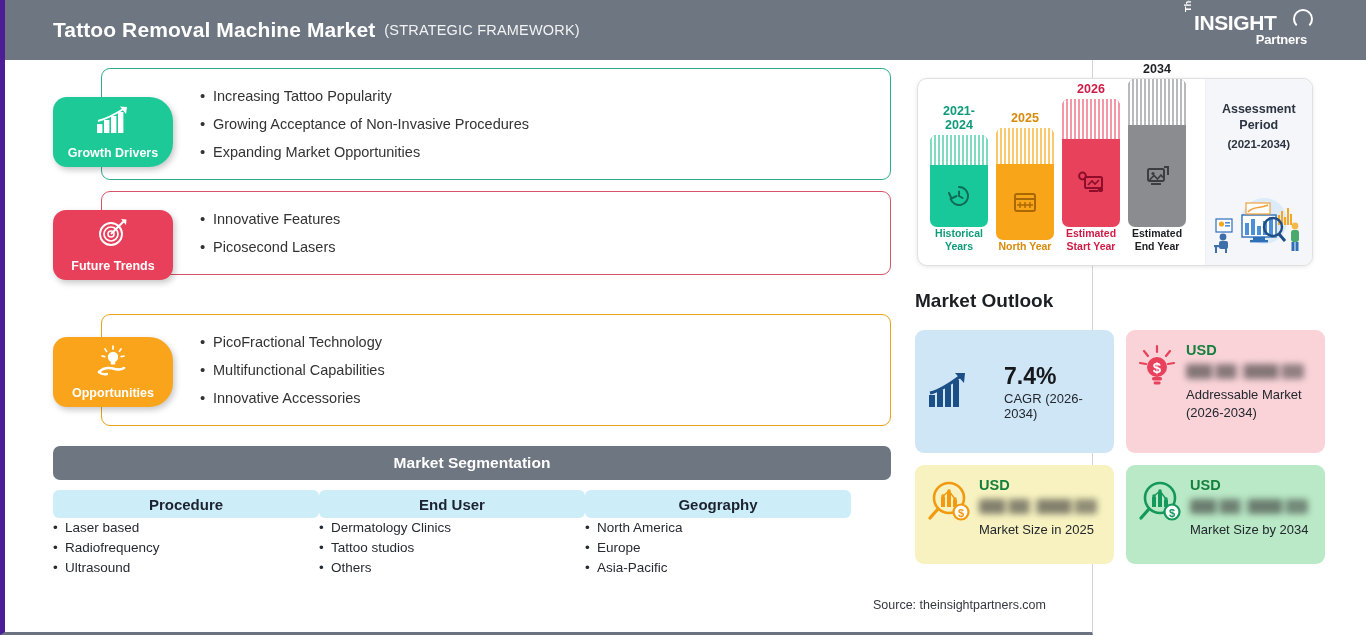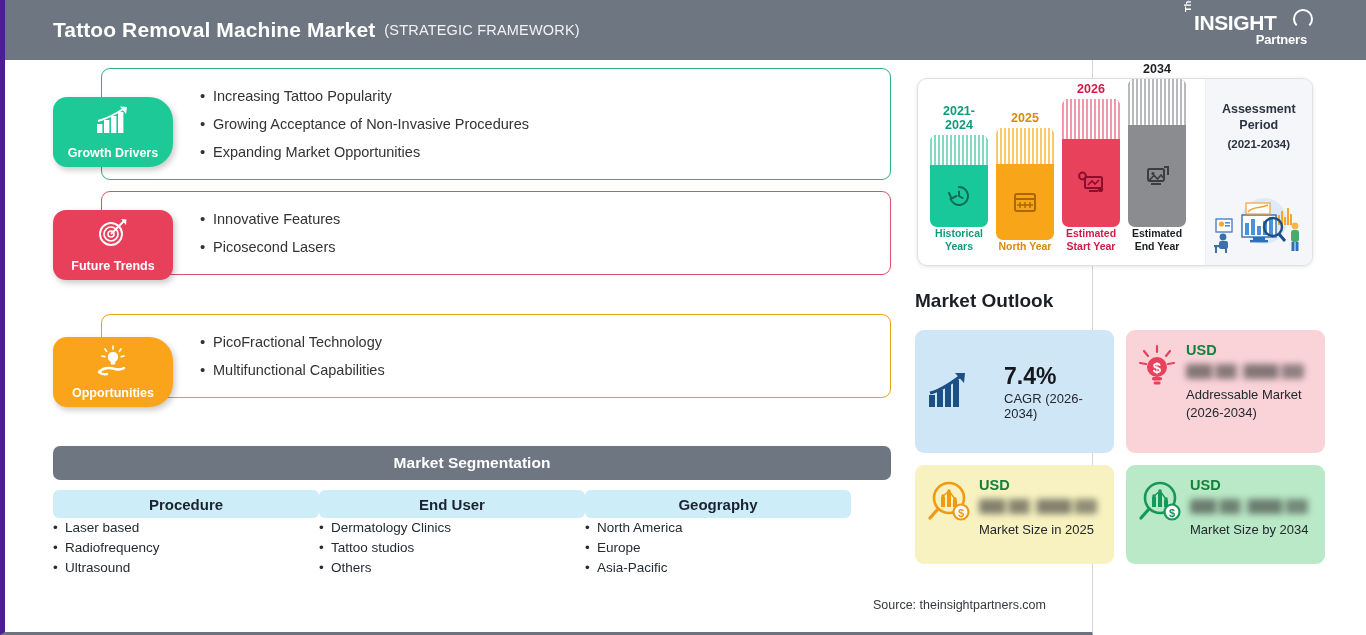--- a/index.html
+++ b/index.html
@@ -277,20 +277,21 @@
         </span>
         <span class="badge-label">Future Trends</span>
       </div>
     </div>
 
     <div class="row" style="top:254px;">
       <div class="row-box orange">
         <ul class="bullets">
           <li>PicoFractional Technology</li>
           <li>Multifunctional Capabilities</li>
+          <li>Innovative Accessories</li>
         </ul>
       </div>
       <div class="badge orange" style="top:23px;">
         <span class="badge-icon">
           <svg width="40" height="32" viewBox="0 0 40 32">
             <g stroke="#fff" stroke-width="1.7" stroke-linecap="round">
               <line x1="20" y1="1" x2="20" y2="4"></line>
               <line x1="12" y1="4" x2="13.6" y2="6.4"></line>
               <line x1="28" y1="4" x2="26.4" y2="6.4"></line>
               <line x1="9" y1="11" x2="11.8" y2="11.6"></line>

